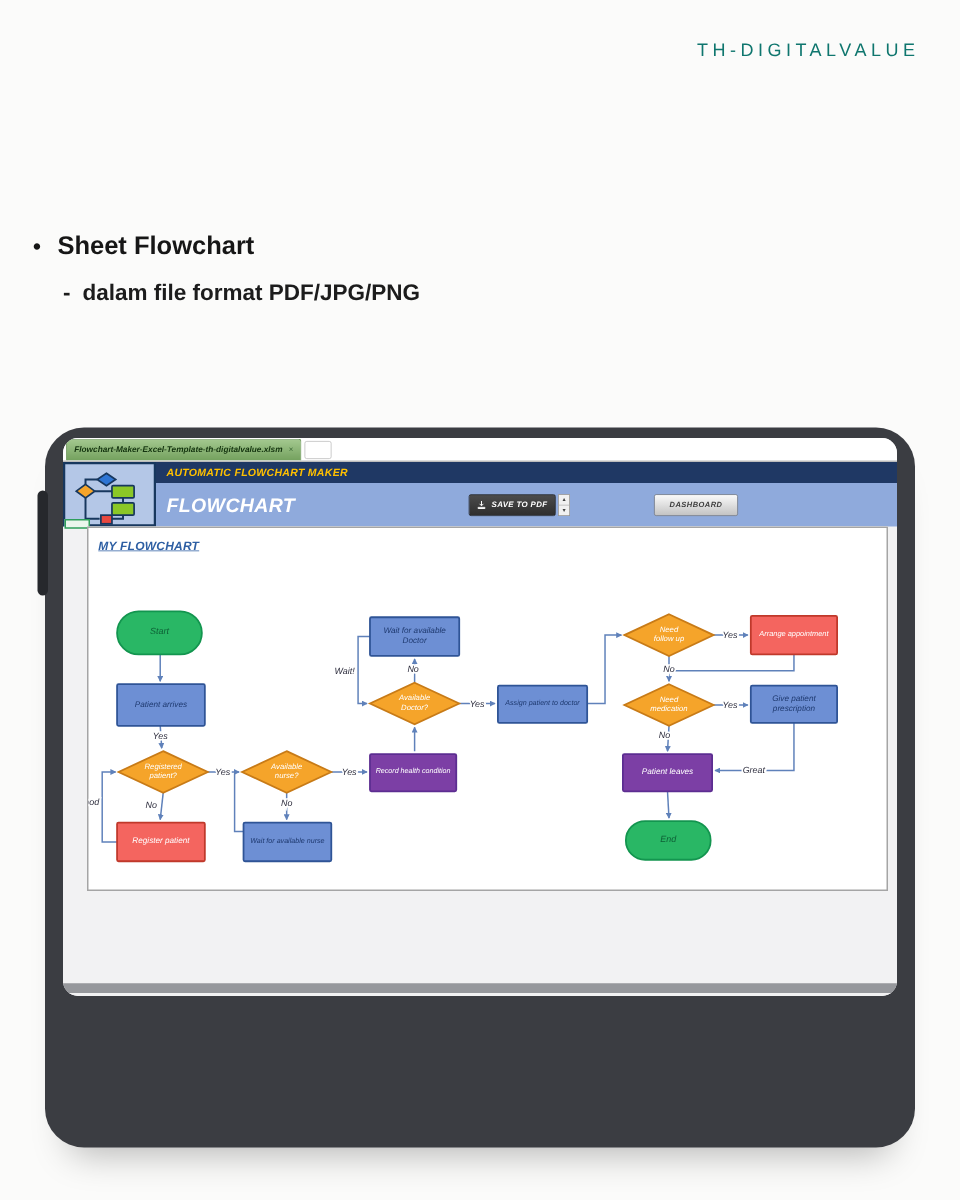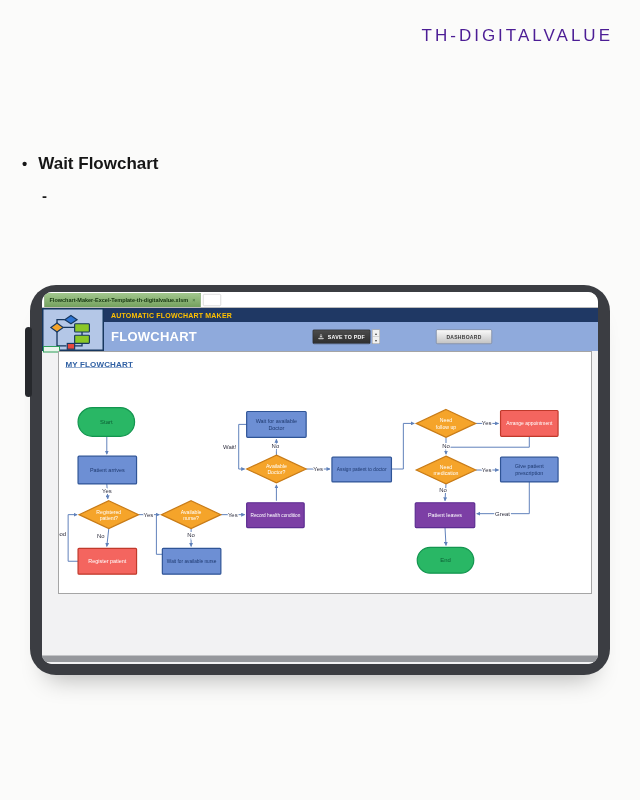--- a/index.html
+++ b/index.html
@@ -3,33 +3,34 @@
 <meta charset="utf-8">
 <style>
   html,body{margin:0;padding:0;}
   body{
     width:640px;height:800px;position:relative;overflow:hidden;
     background:#fbfbfa;font-family:"Liberation Sans",sans-serif;
   }
   
   .brand{
     position:absolute;top:26px;right:27px;
-    font-size:17px;letter-spacing:3px;color:#4c1d95;font-weight:400;
+    font-size:12px;letter-spacing:3px;color:#0f766e;font-weight:400;
   }
   
   .copy{position:absolute;left:22px;top:154px;width:600px;color:#161616;}
   .copy-head{display:flex;align-items:baseline;gap:11px;font-size:17px;font-weight:700;}
   .copy-head .dot{font-size:15px;}
   .copy-sub{display:flex;gap:8px;margin-top:9px;margin-left:20px;
     font-size:15px;font-weight:700;line-height:25px;color:#1c1c1c;}
   
   .tablet{
-    position:absolute;left:30px;top:285px;width:580px;height:390px;
+    position:absolute;left:30px;top:285px;width:580px;height:480px;
     background:#3b3d42;border-radius:26px;
     box-shadow:0 20px 24px -16px rgba(0,0,0,.28);
+    font-style:italic;
   }
   .tablet-btn{
     position:absolute;left:-5px;top:42px;width:7px;height:70px;
     background:#26282c;border-radius:4px;
   }
   .screen{
     position:absolute;left:12px;top:7px;width:556px;height:372px;
     background:#f2f2f3;border-radius:10px;overflow:hidden;
   }
   .screen-inner{
@@ -107,25 +108,26 @@
   }
 </style>
 </head>
 <body>
 
 <div class="brand">TH-DIGITALVALUE</div>
 
 <div class="copy">
   <div class="copy-head">
     <span class="dot">•</span>
-    <span>Wait Flowchart</span>
+    <span>Sheet Flowchart</span>
   </div>
   <div class="copy-sub">
     <span>-</span>
     <div>
+      <div>dalam file format PDF/JPG/PNG</div>
     </div>
   </div>
 </div>
 
 <div class="tablet">
   <div class="tablet-btn"></div>
   <div class="screen">
     <div class="screen-inner">
 
       <div class="tabbar">

